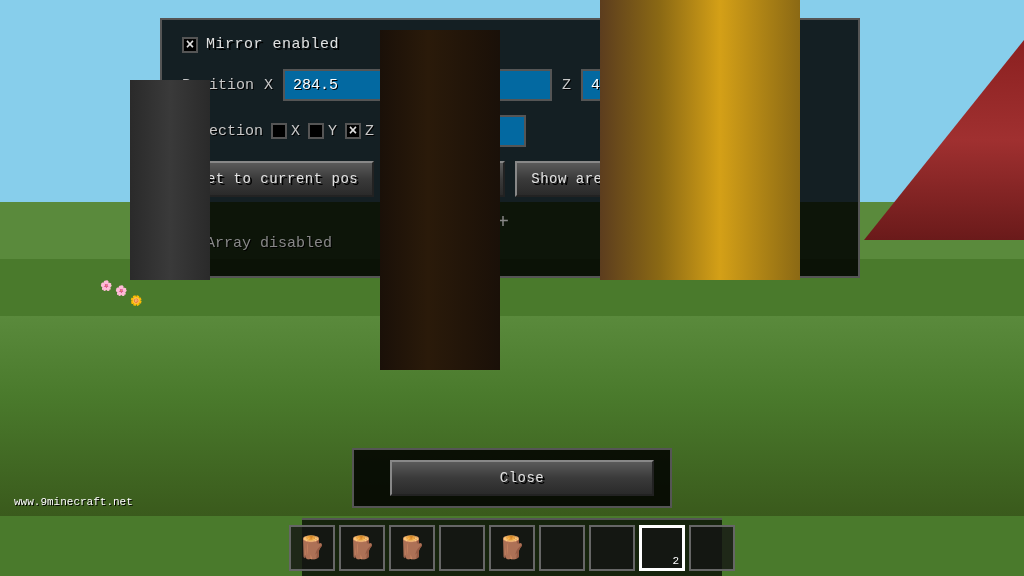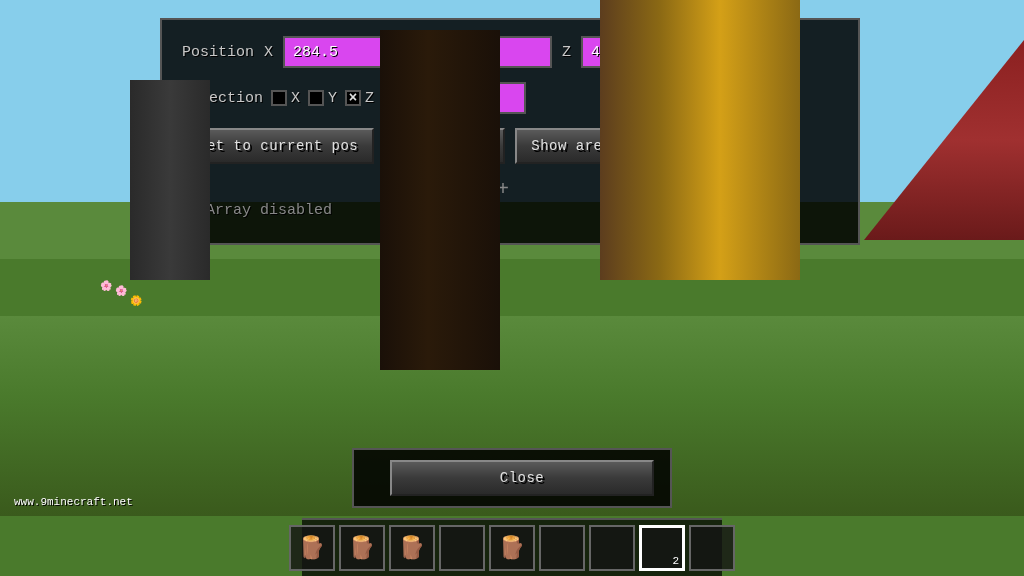--- a/index.html
+++ b/index.html
@@ -141,21 +141,21 @@
     .mc-checkbox.checked::after {
       content: '×';
       color: #e0e0e0;
       font-size: 14px;
       font-weight: bold;
       line-height: 1;
     }
 
     
     .mc-input {
-      background: #d946ef;
+      background: #0369a1;
       border: 2px solid #555;
       color: #ffffff;
       font-family: 'Courier New', monospace;
       font-size: 15px;
       padding: 4px 8px;
       text-shadow: 1px 1px 0px #000;
       outline: none;
       width: 120px;
       height: 32px;
     }
@@ -308,20 +308,24 @@
 <div class="pillar-center"></div>
 <div class="pillar-right"></div>
 <div class="pillar-left"></div>
 
 <span class="flower" style="left:100px;top:280px;">🌸</span>
 <span class="flower" style="left:130px;top:295px;">🌼</span>
 <span class="flower" style="left:115px;top:285px;">🌸</span>
 
 <div class="dialog">
 
+  <div class="mirror-row">
+    <div class="mc-checkbox checked"></div>
+    <span class="mc-text">Mirror enabled</span>
+  </div>
 
   <div class="row">
     <span class="label">Position</span>
     <span class="label">X</span>
     <input class="mc-input" type="text" value="284.5" style="">
     <span class="label">Y</span>
     <input class="mc-input" type="text" value="68.5" style="">
     <span class="label">Z</span>
     <input class="mc-input" type="text" value="423.5" style="">
   </div>

